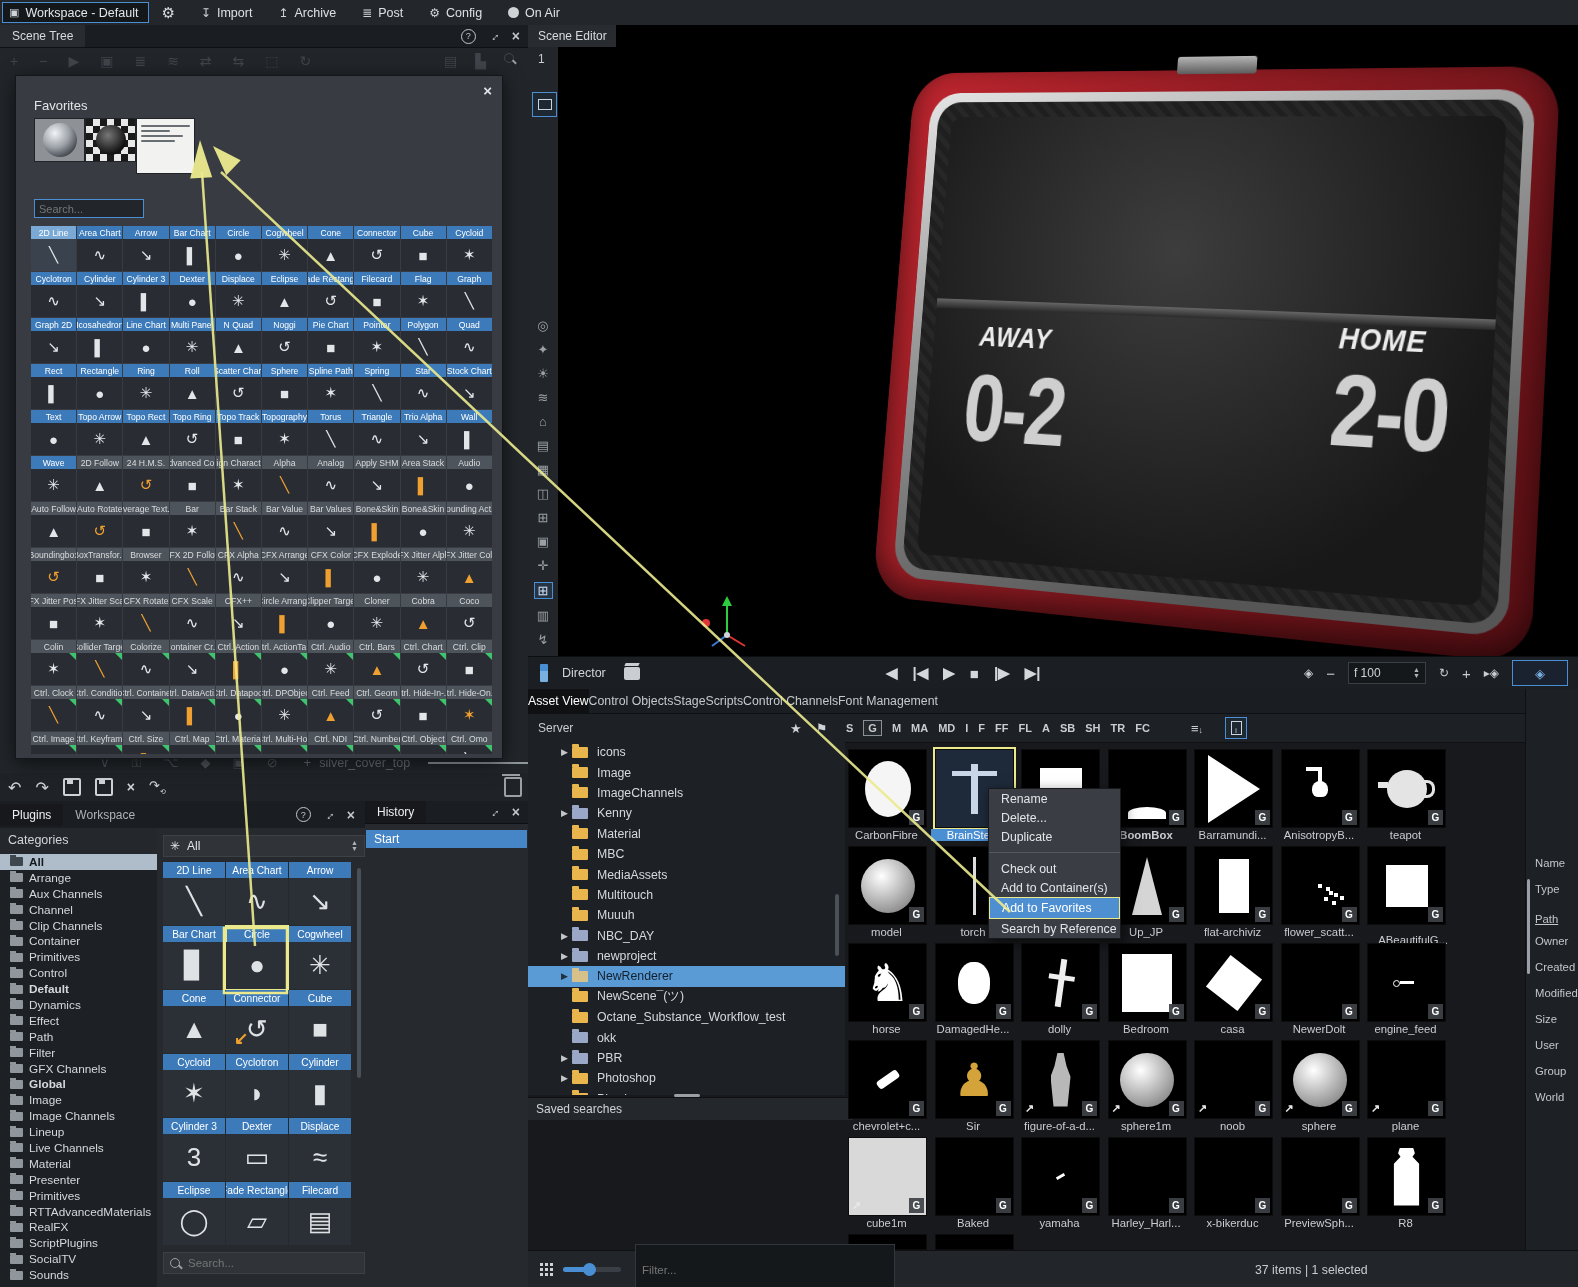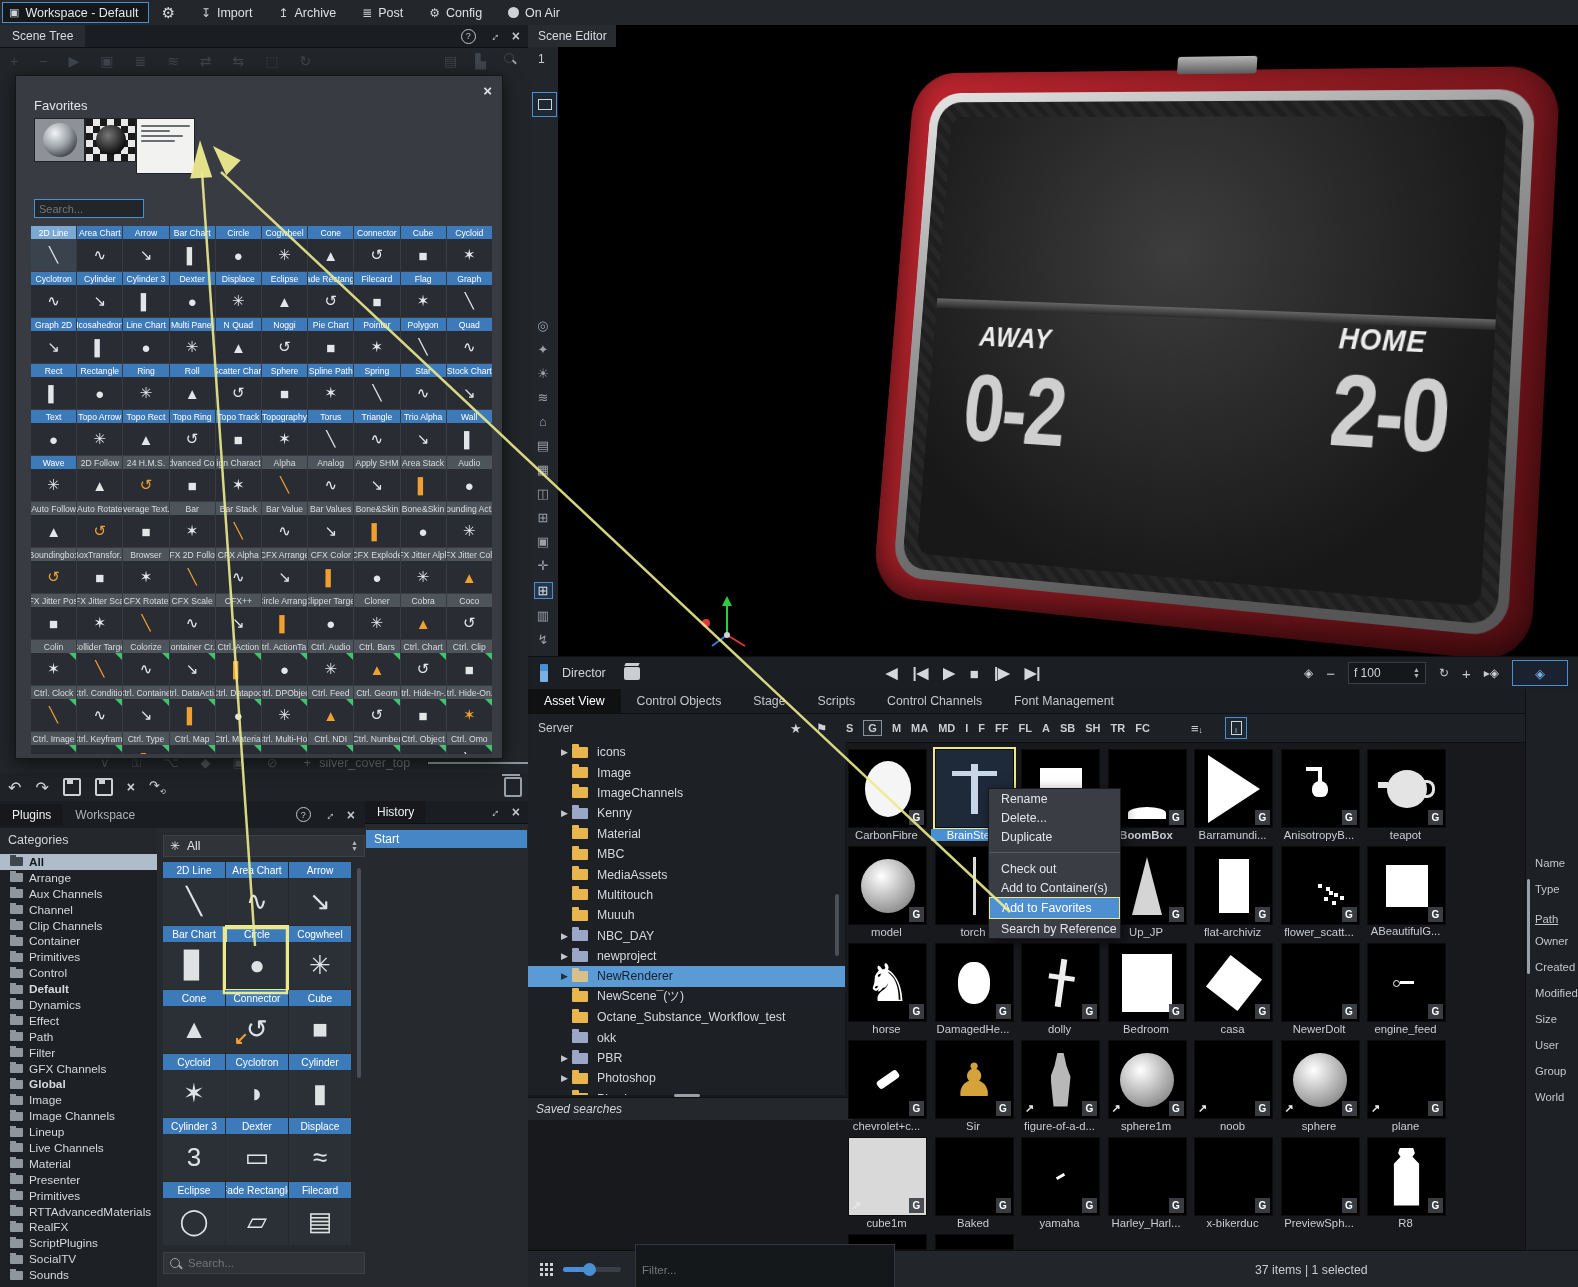--- a/index.html
+++ b/index.html
@@ -120,21 +120,21 @@
   .clap{margin-left:18px;width:16px;height:13px;background:#caced2;border-radius:2px;position:relative;}
   .clap::before{content:"";position:absolute;top:-4px;left:1px;width:14px;height:3px;background:#caced2;transform:skewX(-25deg);}
   #transport{position:absolute;left:358px;display:flex;gap:15px;color:#d5d8db;font-size:15px;align-items:center;font-weight:bold;}
   #dir-right{margin-left:auto;display:flex;align-items:center;gap:13px;padding-right:10px;color:#c9ccd0;}
   #fbox{width:66px;height:20px;background:#15181b;border:1px solid #3a3f45;display:flex;align-items:center;padding:0 5px;color:#cfd3d7;font-size:12px;}
   #fbox .spin{margin-left:auto;font-size:7px;line-height:6px;text-align:center;color:#aeb3b8;}
   #kfsel{width:54px;height:24px;border:1px solid #4a8fd4;background:#1a2230;display:flex;align-items:center;justify-content:center;color:#7ab0e0;font-size:13px;}
   
   #asset{left:528px;top:689px;width:1050px;height:598px;background:#17191d;}
   #atabs{height:24px;background:#1a1d21;display:flex;border-bottom:1px solid #0e1013;}
-  .atab{padding:0 16px;display:flex;align-items:center;font-size:12.3px;color:#c6c9cc;}
+  .atab{padding:0 0;display:flex;align-items:center;font-size:12.3px;color:#c6c9cc;}
   .atab.active{background:#0f1113;color:#fff;}
   #serverrow{height:28px;display:flex;align-items:center;border-bottom:1px solid #0e1013;background:#1d2024;}
   #server-label{padding-left:10px;color:#c9ccd0;font-size:12px;}
   #srv-icons{position:absolute;left:262px;display:flex;gap:14px;color:#cfd3d7;font-size:13px;}
   #letters{position:absolute;left:318px;display:flex;gap:10px;align-items:center;color:#c9ccd0;font-size:11px;font-weight:bold;}
   .letter.on{border:1px solid #8a9097;padding:1px 4px;background:#24282d;}
   #sortic{position:absolute;left:663px;color:#c9ccd0;font-size:13px;}
   #infodoc{position:absolute;left:697px;width:20px;height:20px;border:1px solid #4a8fd4;background:#1d2833;display:flex;align-items:center;justify-content:center;}
   #infodoc .doc{width:9px;height:12px;border:1.5px solid #cfd4d9;font-size:7px;display:flex;align-items:flex-end;justify-content:center;color:#cfd4d9;}
   
@@ -143,21 +143,21 @@
   .trow .arr{width:11px;margin-left:33px;color:#c3c7ca;font-size:9px;flex:none;}
   .trow .arr.empty{visibility:hidden;}
   .tfold{width:16px;height:11px;border-radius:1px;position:relative;margin-right:9px;flex:none;}
   .tfold::before{content:"";position:absolute;left:0;top:-3px;width:7px;height:3px;border-radius:1px 1px 0 0;background:inherit;}
   .tfold.yellow{background:#e8b64c;}
   .tfold.blue{background:#9aa7c7;}
   .tfold.tan{background:#d8c08a;}
   .trow.sel{background:#5b9bd5;color:#13202e;}
   .trow.sel .arr{color:#20303f;}
   
-  #saved-h{position:absolute;left:0;top:408px;width:317px;height:22px;background:#24282d;display:flex;align-items:center;padding-left:8px;color:#d2d5d8;border-top:1px solid #0e1013;font-style:italic;}
+  #saved-h{position:absolute;left:0;top:408px;width:317px;height:22px;background:#24282d;display:flex;align-items:center;padding-left:8px;color:#d2d5d8;border-top:1px solid #0e1013;}
   #saved{position:absolute;left:0;top:430px;width:317px;background:#1a1d21;}
   .srow{height:18px;display:flex;align-items:center;padding:0 8px;font-size:12.3px;color:#dcdfe2;}
   .srow .trash{margin-left:auto;transform:scale(.72);}
   #splitter{position:absolute;left:146px;top:405px;width:26px;height:3px;background:#9aa0a6;border-radius:2px;}
   
   #agrid{position:absolute;left:317px;top:53px;width:680px;height:508px;overflow:hidden;}
   .atile{position:absolute;width:77px;height:77px;background:#000;border:1px solid #0c0c0c;display:flex;align-items:center;justify-content:center;overflow:hidden;}
   .atile.sel{background:#1e2a3a;outline:2px solid #ece98c;outline-offset:0;}
   .atile.fill{background:#d9d9d9;}
   .alab{position:absolute;width:85px;text-align:center;font-size:11.3px;color:#c9ccd0;white-space:nowrap;overflow:hidden;}
@@ -800,21 +800,21 @@
       <div class="alab" style="left: 345px; top: 184px;">flat-archiviz</div>
       <div class="atile" style="left: 435.5px; top: 104px;">
         <span class="sh-scatter"></span>
         <span class="gbadge">G</span>
       </div>
       <div class="alab" style="left: 431.5px; top: 184px;">flower_scatt...</div>
       <div class="atile" style="left: 522px; top: 104px;">
         <span class="sh-square"></span>
         <span class="gbadge">G</span>
       </div>
-      <div class="alab" style="left: 518px; top: 183px;">ABeautifulG...</div>
+      <div class="alab" style="left: 518px; top: 192px; text-align: right;">ABeautifulG...</div>
       <div class="atile" style="left: 3px; top: 201px;">
         <span class="sh-blob">♞</span>
         <span class="gbadge">G</span>
       </div>
       <div class="alab" style="left: -1px; top: 281px;">horse</div>
       <div class="atile" style="left: 89.5px; top: 201px;">
         <span class="sh-head"></span>
         <span class="gbadge">G</span>
       </div>
       <div class="alab" style="left: 85.5px; top: 281px;">DamagedHe...</div>
@@ -1435,21 +1435,21 @@
       <div class="g-row">
         <div class="gcell">
           <div class="lab gray">Ctrl. Image</div>
           <div class="ic green">∿</div>
         </div>
         <div class="gcell">
           <div class="lab gray">Ctrl. Keyframe</div>
           <div class="ic green">↘</div>
         </div>
         <div class="gcell">
-          <div class="lab gray">Ctrl. Type</div>
+          <div class="lab gray">Ctrl. Size</div>
           <div class="ic orange green">▌</div>
         </div>
         <div class="gcell">
           <div class="lab gray">Ctrl. Map</div>
           <div class="ic green">●</div>
         </div>
         <div class="gcell">
           <div class="lab gray">Ctrl. Material</div>
           <div class="ic green">✳</div>
         </div>

